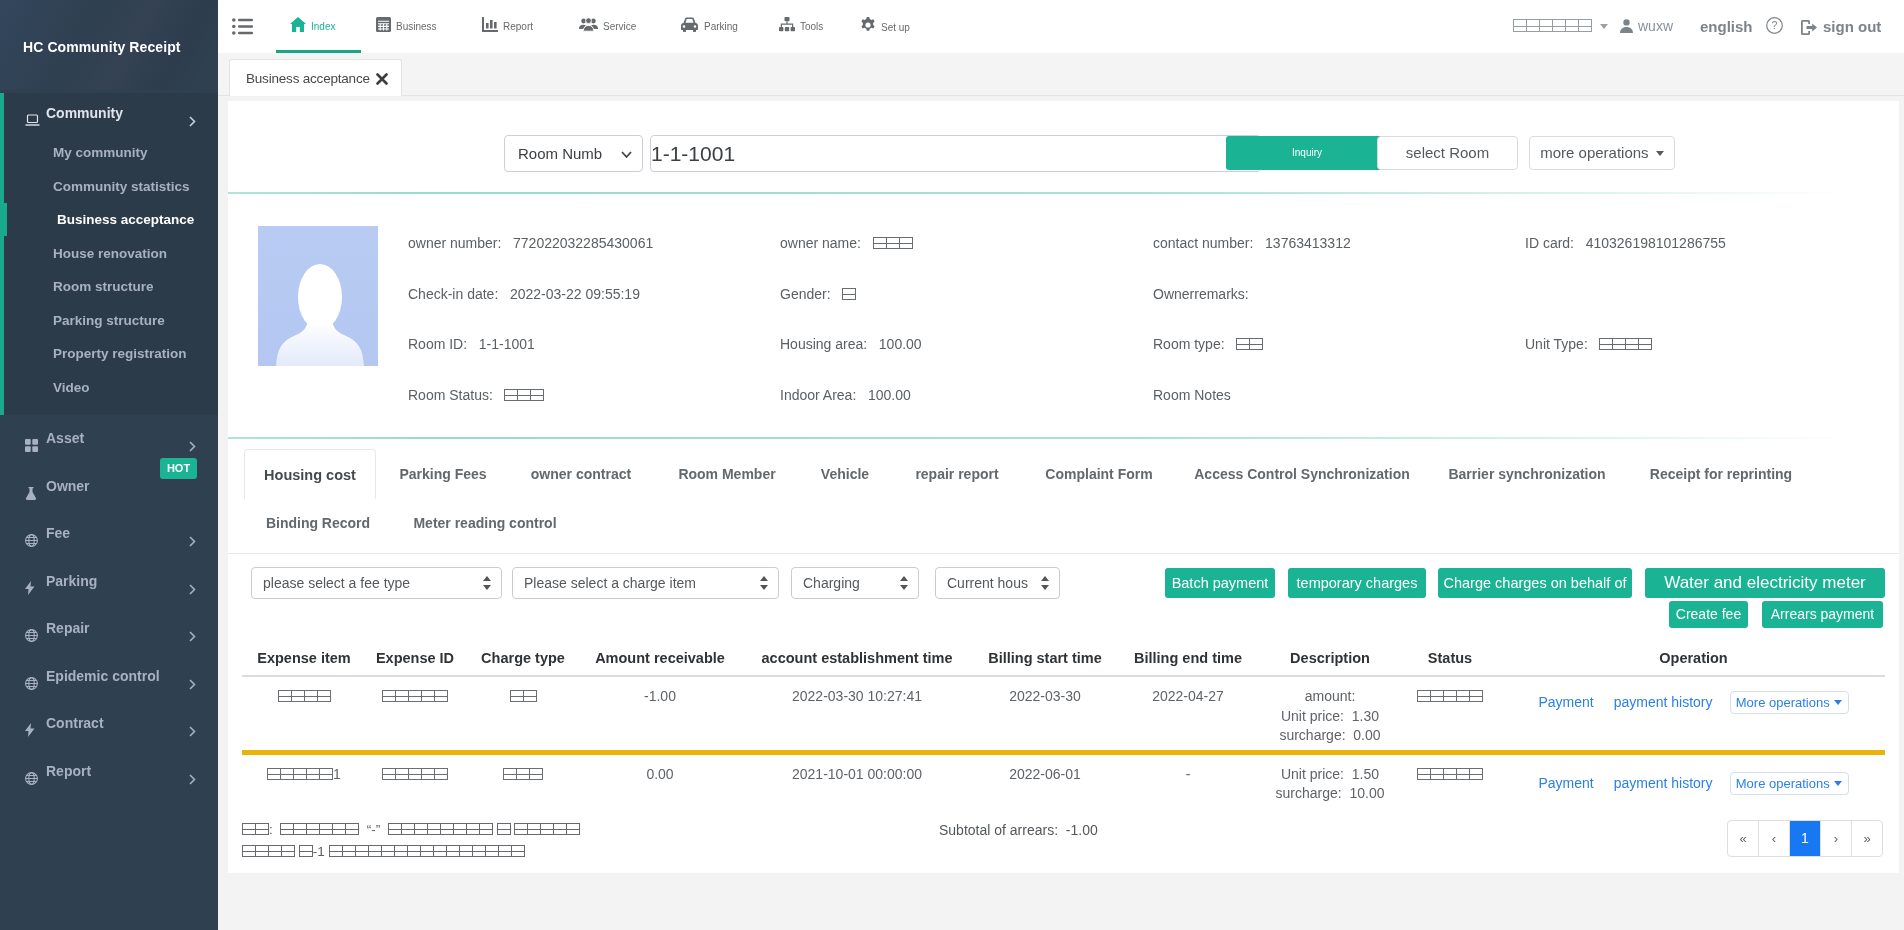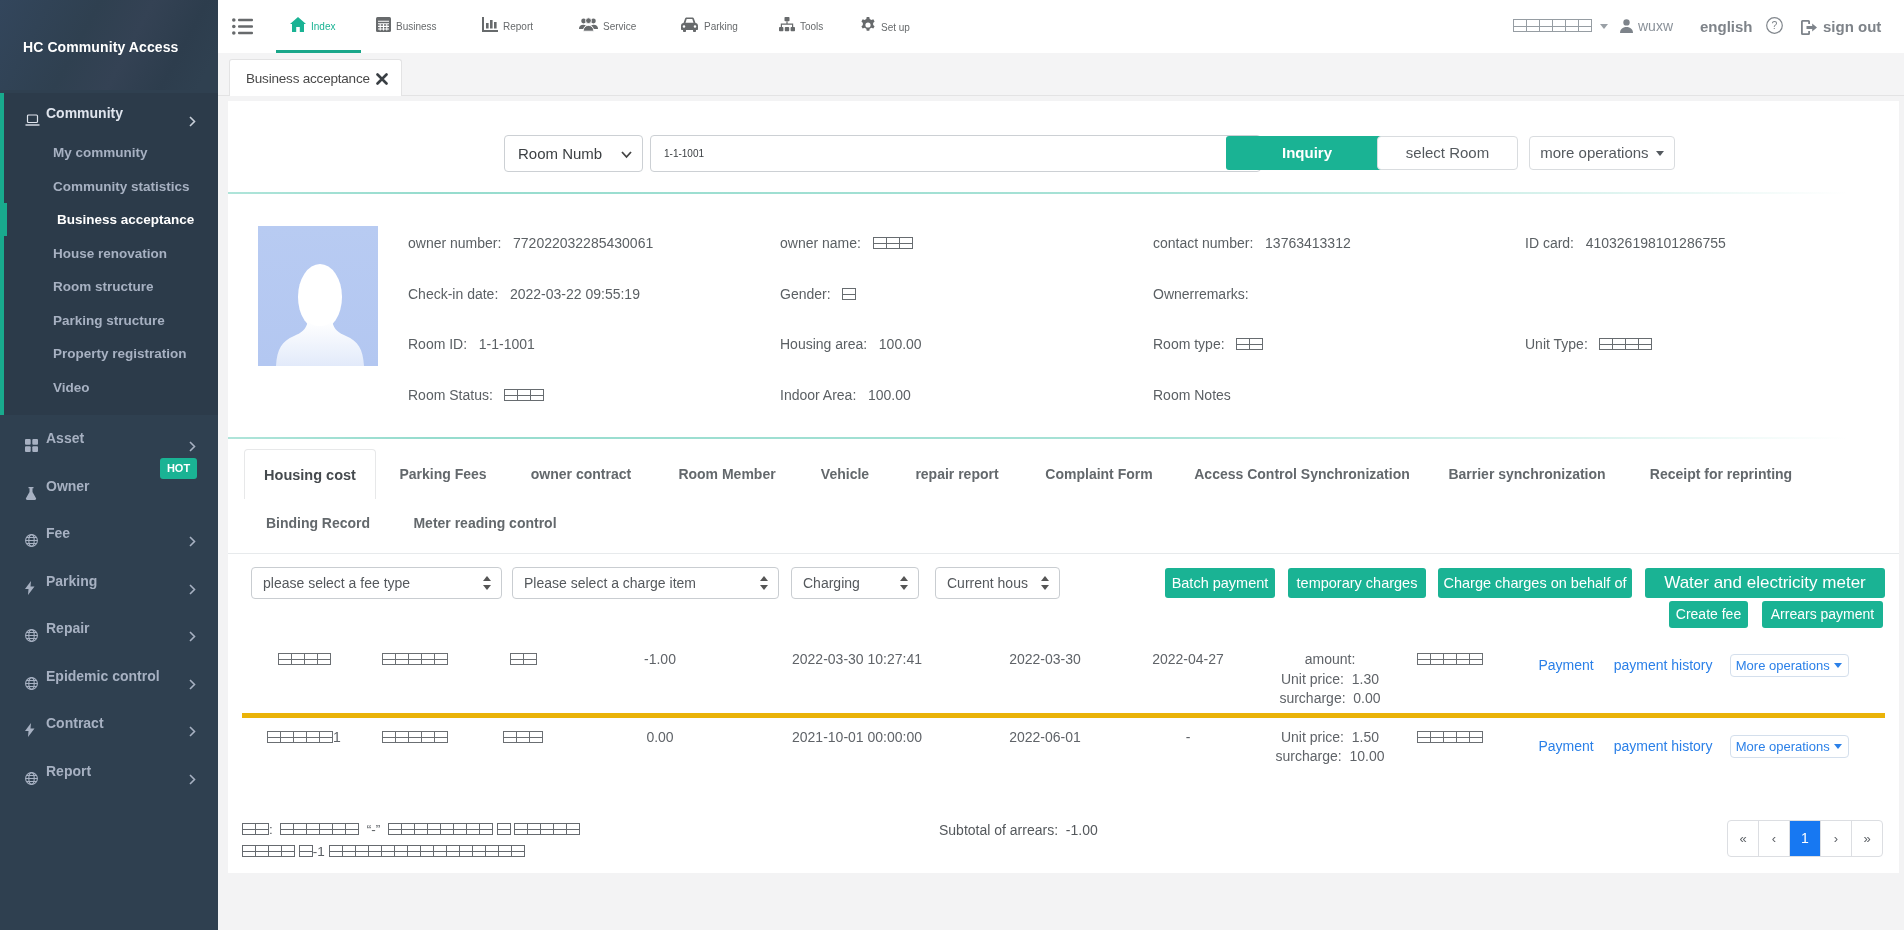--- a/index.html
+++ b/index.html
@@ -57,21 +57,21 @@
 .mop{display:inline-block;margin-left:17px;width:119px;height:23px;line-height:21px;border:1px solid #d4dfec;border-radius:4px;color:#2b80e8;font-size:13px;background:#fff}
 #pager{position:absolute;left:1499px;top:719px;width:156px;height:37px;display:flex;border:1px solid #dcdee2;border-radius:4px;overflow:hidden;background:#fff}
 #pager span{flex:1;border-right:1px solid #dcdee2;text-align:center;line-height:35px;color:#5f6368;font-size:13px}
 #pager span:last-child{border-right:none}
 #pager .pon{background:#1778f2;color:#fff;font-size:14px}
 </style></head>
 <body>
 <div id="app">
 <div id="side">
  <div class="logo">
-        <b>HC Community Access</b>
+        <b>HC Community Receipt</b>
       </div>
  <div class="sect">
         <div class="mark"></div>
       </div>
  <div class="snav">
   <div class="itm" style="top:96px;color:#dfe4ed">
     <span class="ic"><svg width="15" height="13" viewBox="0 0 15 13" fill="none" stroke="#dfe4ed" stroke-width="1.2">
               <rect x="2.5" y="1" width="10" height="7.5" rx="1"></rect>
               <path d="M.5 11h14" stroke-width="1.4"></path>
             </svg></span>
@@ -238,22 +238,22 @@
 <svg width="12" height="12" viewBox="0 0 12 12">
           <path d="M1.5 1.5 L10.5 10.5 M10.5 1.5 L1.5 10.5" stroke="#3a3f44" stroke-width="2.6" stroke-linecap="round"></path>
         </svg>
 </div>
     </div>
 <div id="panel">
 
  <div class="inp" style="left:276px;top:34px;width:139px;height:37px;line-height:35px;padding-left:13px;color:#3c4043;font-size:15px">Room Numb<span style="position:absolute;right:10px;top:0"><svg width="11" height="37" viewBox="0 0 11 37">
             <path d="M1 16l4.5 5L10 16" stroke="#444" stroke-width="1.8" fill="none"></path>
           </svg></span></div>
- <div class="inp" style="left:422px;top:34px;width:611px;height:37px;line-height:35px;padding-left:13px;color:#3c4043;font-size:10px">1-1-1001</div>
- <div class="gbtn" style="left:998px;top:35px;width:162px;height:34px;line-height:34px;font-weight:bold;font-size:15px">Inquiry</div>
+ <div class="inp" style="left:422px;top:34px;width:611px;height:37px;line-height:35px;color:#3c4043;font-size:21px">1-1-1001</div>
+ <div class="gbtn" style="left:998px;top:35px;width:162px;height:34px;line-height:34px;font-weight:normal;font-size:10px">Inquiry</div>
  <div class="wbtn" style="left:1149px;top:35px;width:141px;height:34px;line-height:32px">select Room</div>
  <div class="wbtn" style="left:1301px;top:35px;width:146px;height:34px;line-height:32px">more operations <span class="caret" style="color:#54595e;margin-left:3px"></span></div>
  <div class="tealline" style="top:91px"></div>
 
  <div class="abs" style="left:30px;top:125px;width:120px;height:140px;background:linear-gradient(180deg,#b8cbf2 0%,#b3c7f1 100%);overflow:hidden">
    <svg width="120" height="140" viewBox="0 0 120 140">
           <defs>
             <linearGradient id="pg" x1="0" y1="0" x2="0" y2="1">
               <stop offset="0" stop-color="#fff"></stop>
               <stop offset="1" stop-color="#e2eafa"></stop>
@@ -311,20 +311,32 @@
           <col style="width:118px">
           <col style="width:156px">
           <col style="width:238px">
           <col style="width:138px">
           <col style="width:148px">
           <col style="width:136px">
           <col style="width:104px">
           <col style="width:383px">
         </colgroup>
  <tbody>
+          <tr>
+            <th>Expense item</th>
+            <th>Expense ID</th>
+            <th>Charge type</th>
+            <th>Amount receivable</th>
+            <th>account establishment time</th>
+            <th>Billing start time</th>
+            <th>Billing end time</th>
+            <th>Description</th>
+            <th>Status</th>
+            <th>Operation</th>
+          </tr>
  <tr class="r1">
             <td><span class="cjk" style="width:53px"></span></td>
             <td><span class="cjk" style="width:66px"></span></td>
             <td><span class="cjk" style="width:27px"></span></td>
             <td>-1.00</td>
             <td>2022-03-30 10:27:41</td>
             <td>2022-03-30</td>
             <td>2022-04-27</td>
             <td>amount:<br>Unit price:&nbsp; 1.30<br>surcharge:&nbsp; 0.00</td>
             <td><span class="cjk" style="width:66px"></span></td>

